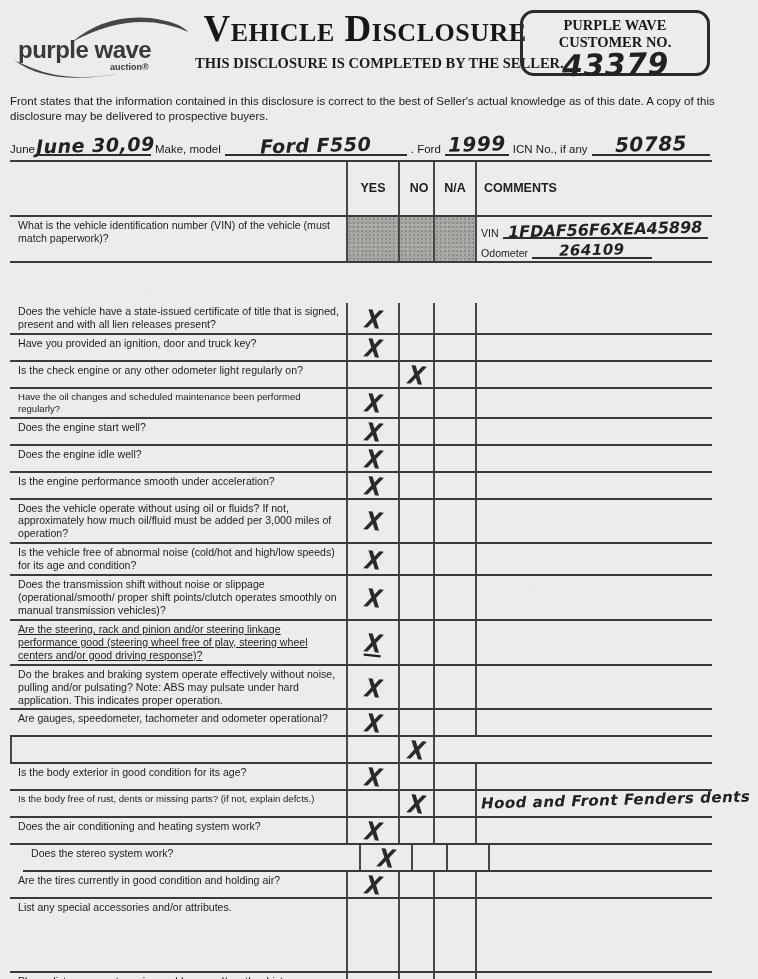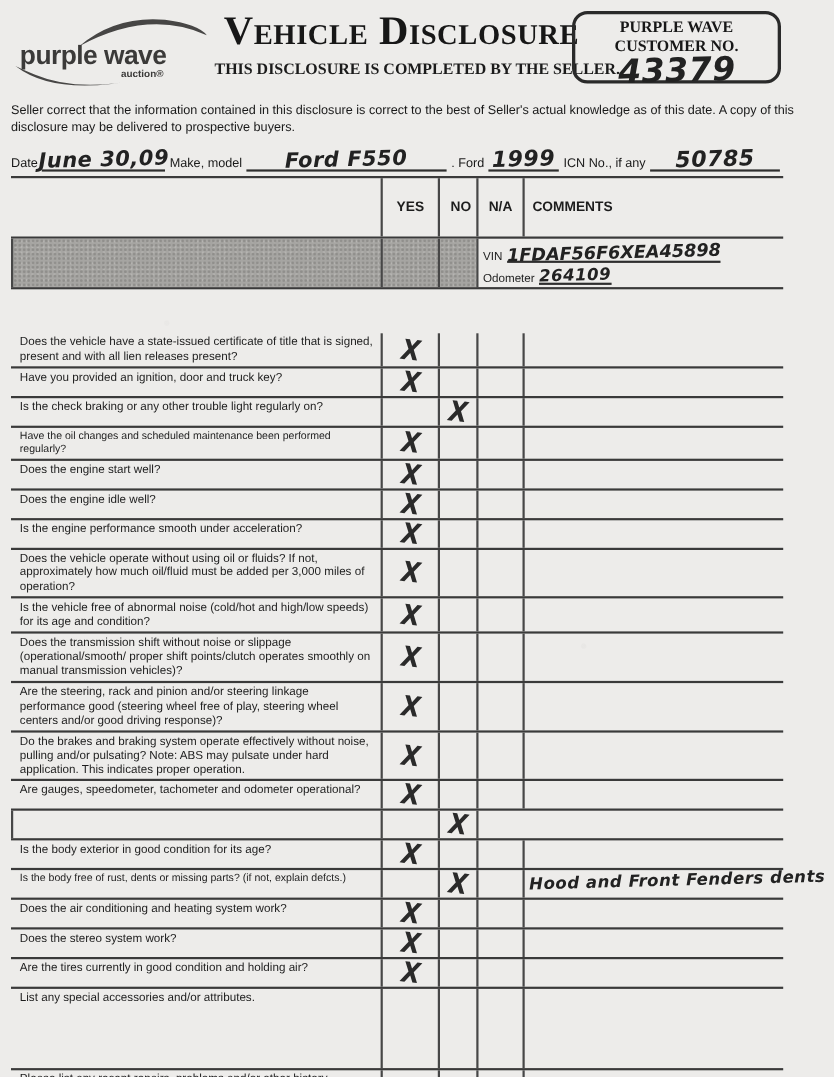--- a/index.html
+++ b/index.html
@@ -111,24 +111,24 @@
       <div class="doc-title">Vehicle Disclosure</div>
       <div class="doc-subtitle">THIS DISCLOSURE IS COMPLETED BY THE SELLER.</div>
     </div>
     <div class="cust-box">
       <div class="cb-line">PURPLE WAVE</div>
       <div class="cb-line">CUSTOMER NO.</div>
       <div class="hand cust-no">43379</div>
     </div>
   </div>
 
-  <div class="intro">Seller correct that the information contained in this disclosure is correct to the best of Seller's actual knowledge as of this date. A copy of this disclosure may be delivered to prospective buyers.</div>
+  <div class="intro">Front states that the information contained in this disclosure is correct to the best of Seller's actual knowledge as of this date. A copy of this disclosure may be delivered to prospective buyers.</div>
 
   <div class="field-line">
-    <span class="lbl" style="padding-left:0">Date</span>
+    <span class="lbl" style="padding-left:0">June</span>
     <span class="blank" style="width:112px">
         <span class="hand" style="font-size:19px">June 30,09</span>
       </span>
     <span class="lbl">Make, model</span>
     <span class="blank" style="width:182px">
         <span class="hand" style="font-size:19px">Ford F550</span>
       </span>
     <span class="lbl">. Ford</span>
     <span class="blank" style="width:64px">
         <span class="hand" style="font-size:20px">1999</span>
@@ -143,20 +143,21 @@
 
     <div class="t-row t-head">
       <div class="cell"></div>
       <div class="cell c-yes">YES</div>
       <div class="cell c-no">NO</div>
       <div class="cell c-na">N/A</div>
       <div class="cell c-comment">COMMENTS</div>
     </div>
 
     <div class="t-row" style="min-height:41px">
+      <div class="cell q">What is the vehicle identification number (VIN) of the vehicle (must match paperwork)?</div>
       <div class="c-yes shaded"></div>
       <div class="c-no shaded"></div>
       <div class="c-na shaded"></div>
       <div class="c-comment">
         <div class="vin-line">
           <span class="pr">VIN</span>
           <span class="blank" style="flex:1">
               <span class="hand hand-vin">1FDAF56F6XEA45898</span>
             </span>
         </div>
@@ -184,21 +185,21 @@
     <div class="cell q">Have you provided an ignition, door and truck key?</div>
     <div class="c-yes">
             <span class="xmark">X</span>
           </div>
     <div class="c-no"></div>
     <div class="c-na"></div>
     <div class="c-comment"></div>
   </div>
 
   <div class="t-row" style="min-height: 19px;">
-    <div class="cell q">Is the check braking or any other trouble light regularly on?</div>
+    <div class="cell q">Is the check engine or any other odometer light regularly on?</div>
     <div class="c-yes"></div>
     <div class="c-no">
             <span class="xmark">X</span>
           </div>
     <div class="c-na"></div>
     <div class="c-comment"></div>
   </div>
 
   <div class="t-row" style="min-height: 17px;">
     <div class="cell q small">Have the oil changes and scheduled maintenance been performed regularly?</div>
@@ -263,21 +264,21 @@
   <div class="t-row" style="min-height: 44px;">
     <div class="cell q">Does the transmission shift without noise or slippage (operational/smooth/ proper shift points/clutch operates smoothly on manual transmission vehicles)?</div>
     <div class="c-yes">
             <span class="xmark">X</span>
           </div>
     <div class="c-no"></div>
     <div class="c-na"></div>
     <div class="c-comment"></div>
   </div>
 
-  <div class="t-row" style="min-height: 44px;">
+  <div class="t-row" style="min-height: 44px; text-decoration: underline;">
     <div class="cell q">Are the steering, rack and pinion and/or steering linkage performance good (steering wheel free of play, steering wheel centers and/or good driving response)?</div>
     <div class="c-yes">
             <span class="xmark">X</span>
           </div>
     <div class="c-no"></div>
     <div class="c-na"></div>
     <div class="c-comment"></div>
   </div>
 
   <div class="t-row" style="min-height: 35px;">
@@ -334,21 +335,21 @@
   <div class="t-row" style="min-height: 19px;">
     <div class="cell q">Does the air conditioning and heating system work?</div>
     <div class="c-yes">
             <span class="xmark">X</span>
           </div>
     <div class="c-no"></div>
     <div class="c-na"></div>
     <div class="c-comment"></div>
   </div>
 
-  <div class="t-row" style="min-height: 18px;">
+  <div class="t-row" style="min-height: 18px; margin-left: 13px;">
     <div class="cell q">Does the stereo system work?</div>
     <div class="c-yes">
             <span class="xmark">X</span>
           </div>
     <div class="c-no"></div>
     <div class="c-na"></div>
     <div class="c-comment"></div>
   </div>
 
   <div class="t-row" style="min-height: 20px;">

